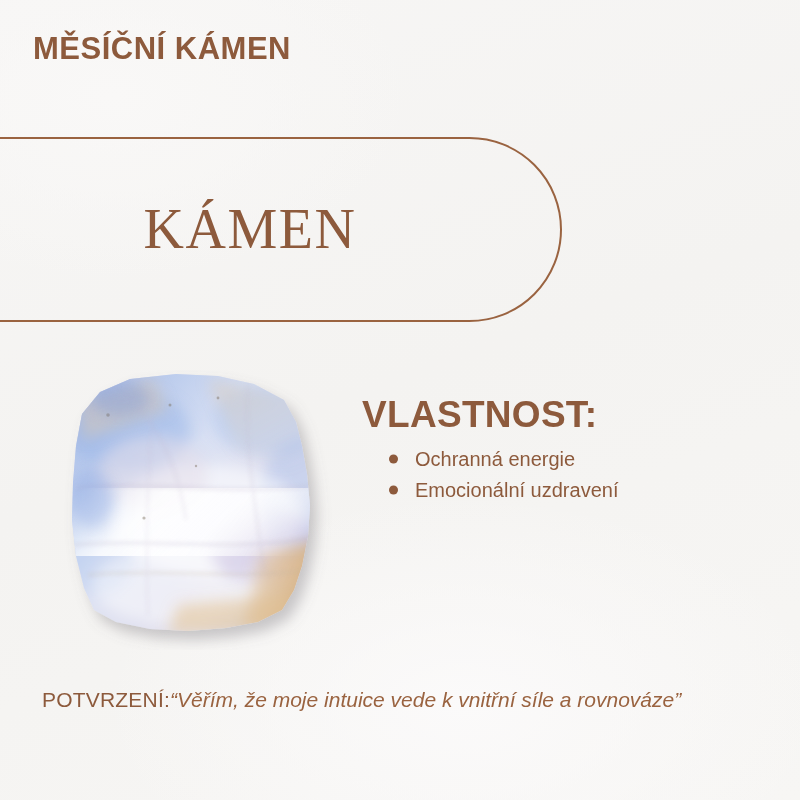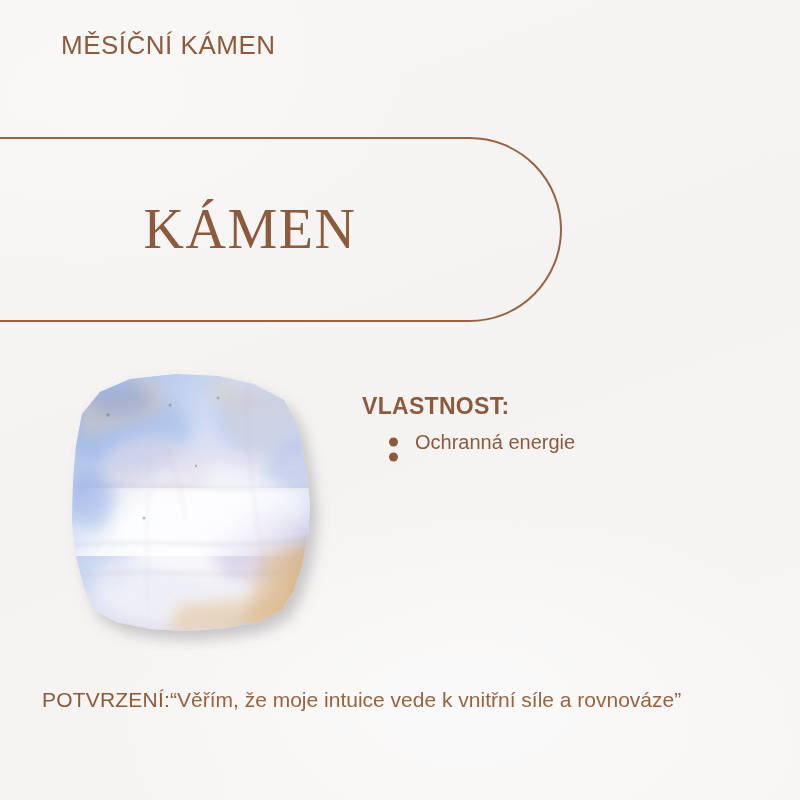--- a/index.html
+++ b/index.html
@@ -21,24 +21,24 @@
     background:
       radial-gradient(ellipse 520px 300px at 58% 88%, #fbfafa 0%, rgba(251,250,250,0) 70%),
       radial-gradient(ellipse 420px 260px at 14% 12%, #f9f8f7 0%, rgba(249,248,247,0) 72%),
       linear-gradient(160deg, #f7f6f5 0%, #f4f3f1 48%, #f7f6f4 100%);
     overflow: hidden;
   }
 
   
   #eyebrow {
     position: absolute;
-    left: 61px;
+    left: 33px;
     top: 31px;
-    font-size: 26px;
-    font-weight: normal;
+    font-size: 31px;
+    font-weight: bold;
     letter-spacing: 0.5px;
     color: #8d5a3c;
     line-height: 1.15;
     white-space: nowrap;
   }
 
   
   #pill {
     position: absolute;
     left: -60px;
@@ -84,21 +84,21 @@
   #stone-svg { display: block; width: 280px; height: 280px; }
 
   
   #props {
     position: absolute;
     left: 362px;
     top: 392px;
     width: 420px;
   }
   #props-title {
-    font-size: 23px;
+    font-size: 37px;
     font-weight: bold;
     color: #8d5a3c;
     letter-spacing: 0.3px;
     margin: 0 0 6px 0;
     line-height: 1.25;
   }
   #props-list {
     list-style: none;
     margin: 0;
     padding: 0;
@@ -131,20 +131,21 @@
     color: #9a6340;
     font-size: 21px;
     line-height: 1.52;
   }
   #affirm-label {
     font-weight: normal;
     letter-spacing: 0.2px;
     color: #8d5a3c;
   }
   #affirm-quote {
+    font-style: italic;
     color: #9a6340;
   }
 </style>
 </head>
 <body>
 
 <div id="poster">
 
   <div id="eyebrow">MĚSÍČNÍ KÁMEN</div>
 
@@ -260,20 +261,21 @@
 
   <div id="props">
     <div id="props-title">VLASTNOST:</div>
     <ul id="props-list">
       <li>
         <span class="bullet"></span>
         <span>Ochranná energie</span>
       </li>
       <li>
         <span class="bullet"></span>
+        <span>Emocionální uzdravení</span>
       </li>
     </ul>
   </div>
 
   <div id="affirm">
     <span id="affirm-label">POTVRZENÍ:</span><span id="affirm-quote">“Věřím, že moje intuice vede k vnitřní síle a rovnováze”</span>
   </div>
 
 </div>
 

